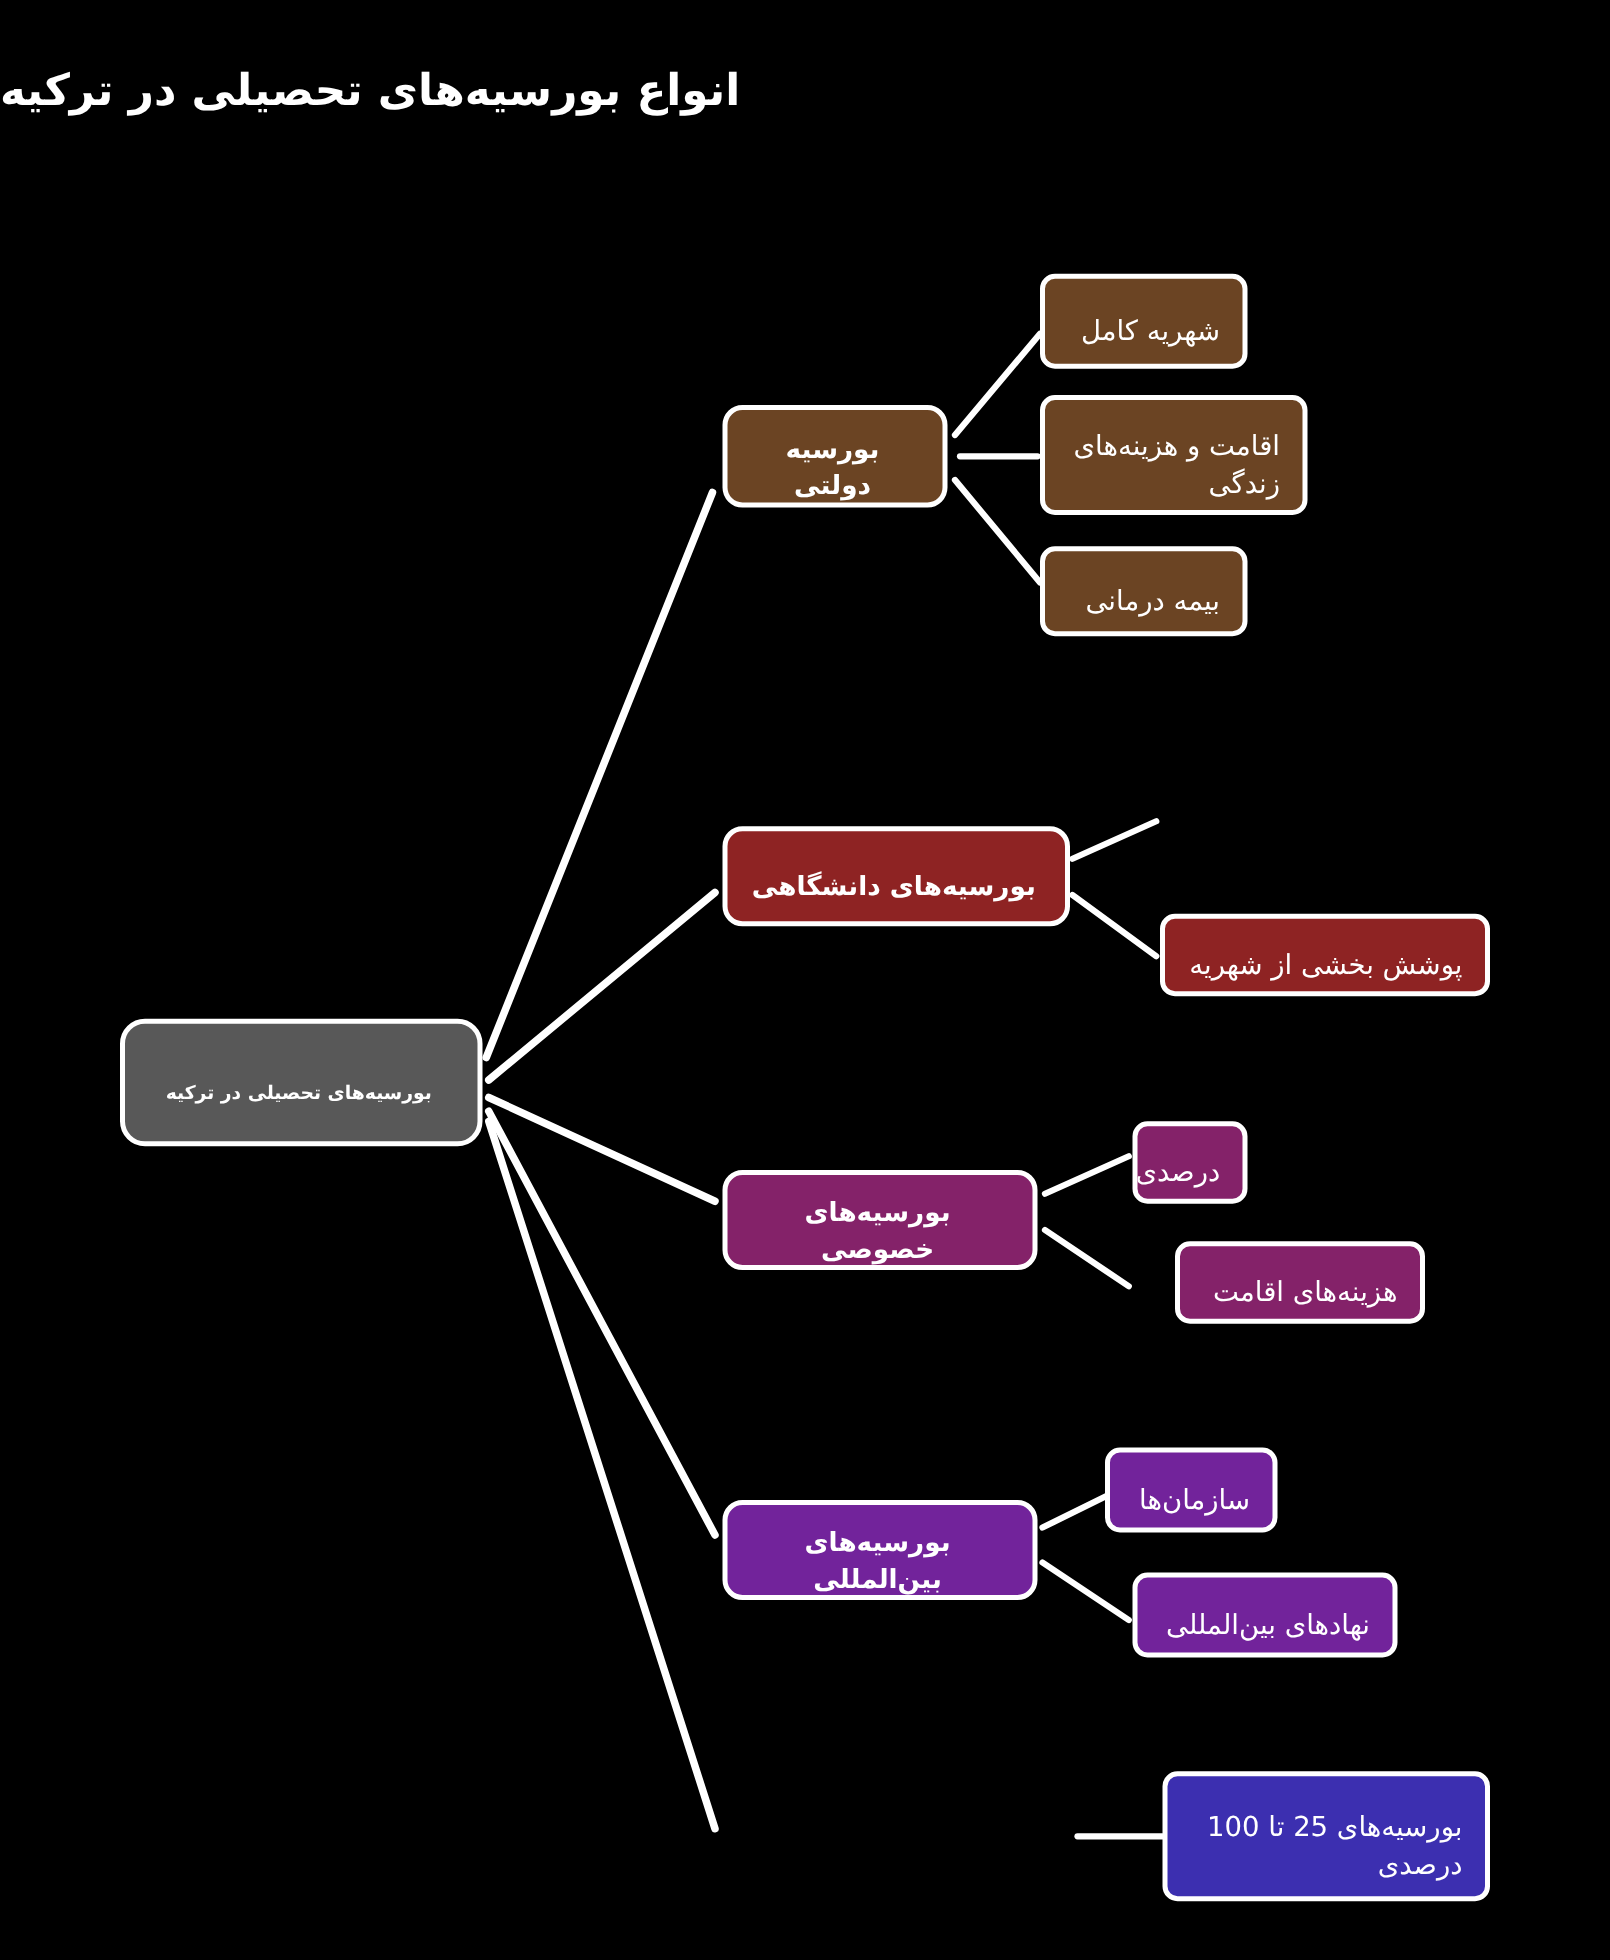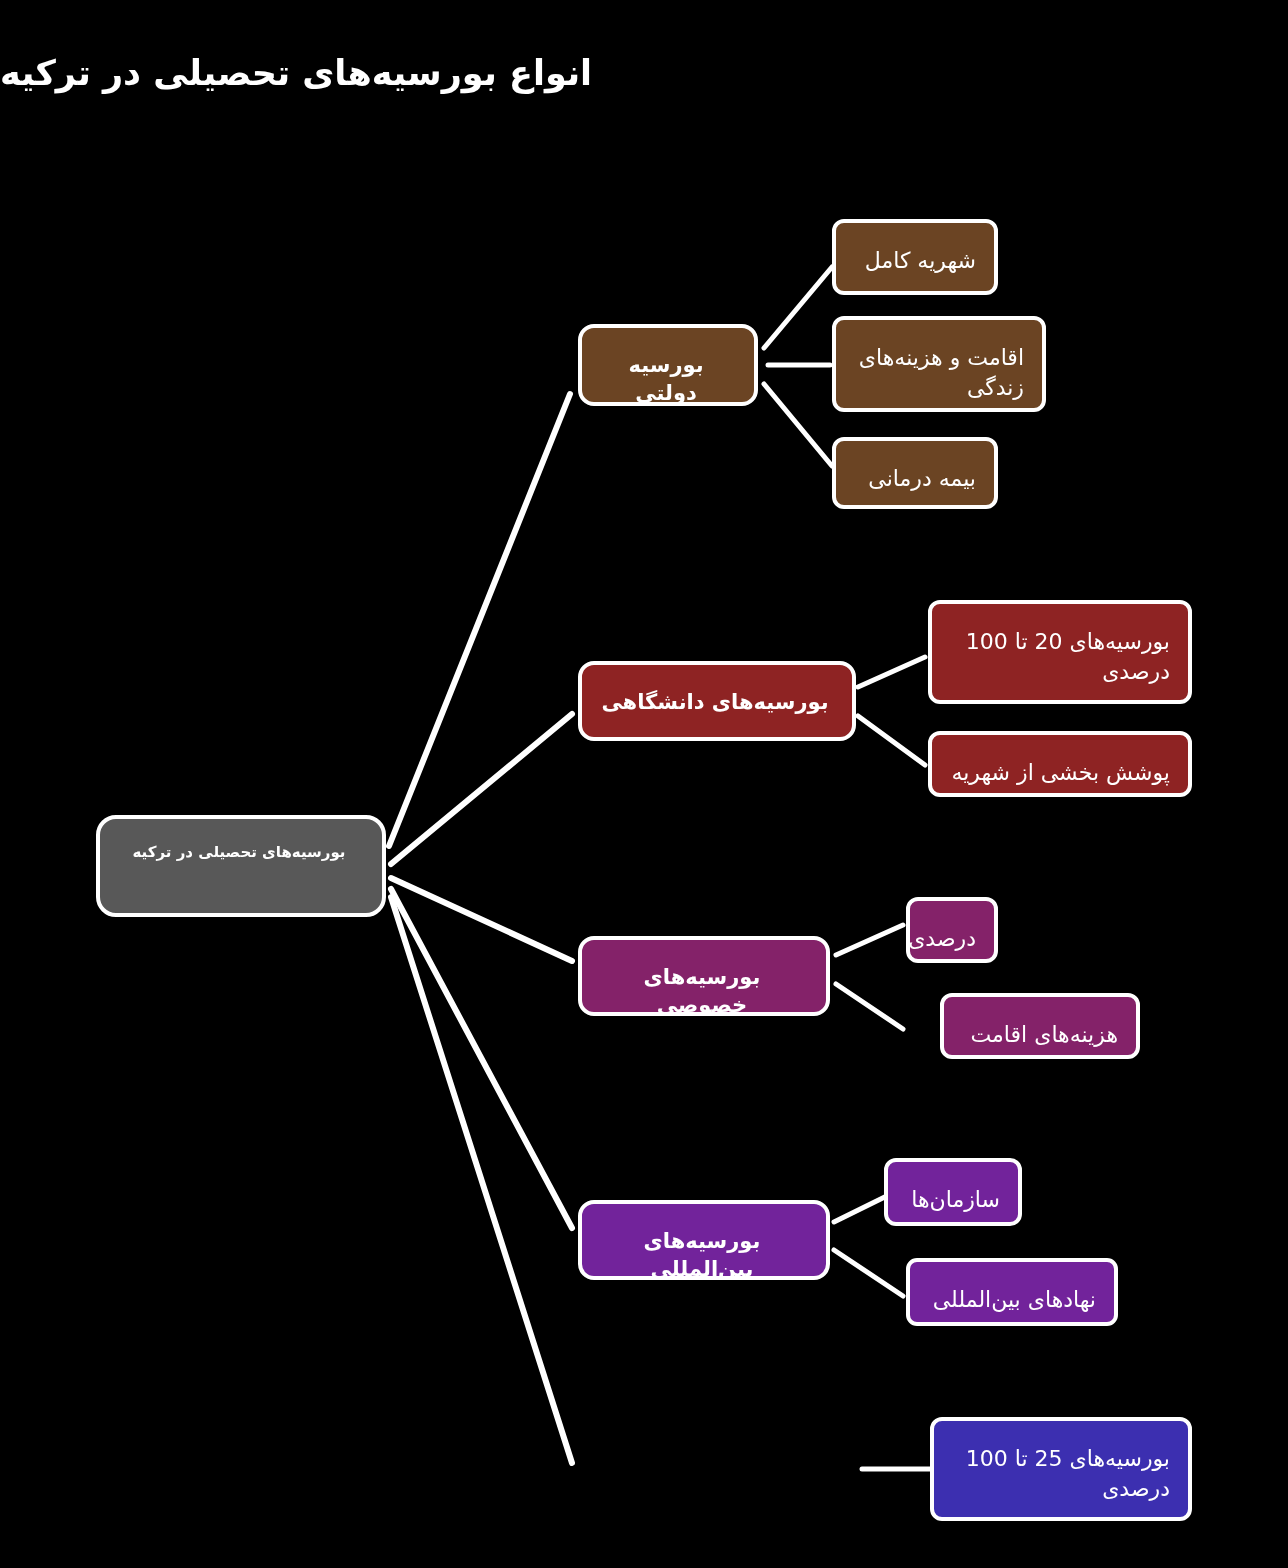--- a/index.html
+++ b/index.html
@@ -42,21 +42,21 @@
 
   .node {
     position: absolute;
     box-sizing: border-box;
     border: 4px solid #ffffff;
     border-radius: 14px;
     color: #ffffff;
     direction: rtl;
     text-align: right;
     display: flex;
-    align-items: flex-start;
+    align-items: center;
     justify-content: flex-start;
     padding: 23px 18px 6px 14px;
     line-height: 1.35;
     overflow: hidden;
   }
   .node.center { justify-content: center; text-align: center; }
 
   .node.root {
     background: #585858;
     font-weight: bold;
@@ -128,44 +128,41 @@
   <div class="node leaf c-brown" style="left:832px; top:316px; width:214px; height:96px;">
     <span>اقامت و هزینه‌های زندگی</span>
   </div>
   <div class="node leaf c-brown" style="left:832px; top:437px; width:166px; height:72px;">
     <span>بیمه درمانی</span>
   </div>
 
   <div class="node branch center c-red" style="left:578px; top:661px; width:278px; height:80px;">
     <span>بورسیه‌های دانشگاهی</span>
   </div>
-  <div class="node leaf c-red" style="left:928px; top:600px; width:264px; height:104px;">
-    <span>بورسیه‌های 20 تا 100 درصدی</span>
-  </div>
   <div class="node branch center c-magenta" style="left:578px; top:936px; width:252px; height:80px;">
     <span>بورسیه‌های خصوصی</span>
   </div>
 
   <div class="node leaf c-red" style="left:928px; top:731px; width:264px; height:66px;">
     <span>پوشش بخشی از شهریه</span>
   </div>
   <div class="node leaf c-magenta" style="left:906px; top:897px; width:92px; height:66px;">
     <span>درصدی</span>
   </div>
   <div class="node leaf c-magenta" style="left:940px; top:993px; width:200px; height:66px;">
     <span>هزینه‌های اقامت</span>
   </div>
 
   <div class="node branch center c-purple" style="left:578px; top:1200px; width:252px; height:80px;">
     <span>بورسیه‌های بین‌المللی</span>
   </div>
   <div class="node leaf c-purple" style="left:884px; top:1158px; width:138px; height:68px;">
     <span>سازمان‌ها</span>
   </div>
-  <div class="node leaf c-purple" style="left:906px; top:1258px; width:212px; height:68px;border-radius:11px;">
+  <div class="node leaf c-purple" style="left:906px; top:1258px; width:212px; height:68px;">
     <span>نهادهای بین‌المللی</span>
   </div>
 
   <div class="node leaf c-indigo" style="left:930px; top:1417px; width:262px; height:104px;">
     <span>بورسیه‌های 25 تا 100 درصدی</span>
   </div>
 
 </div>
 
 </body></html>

